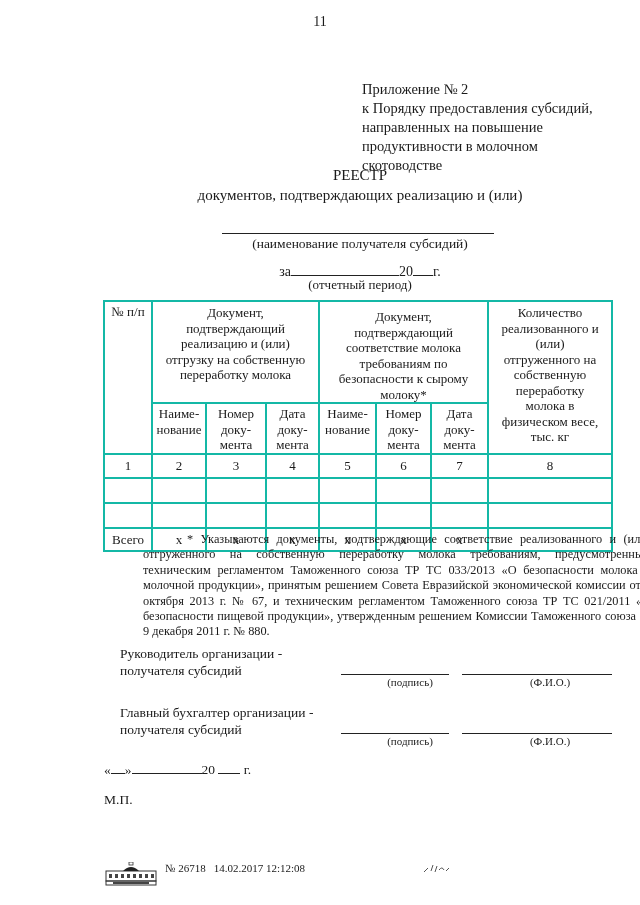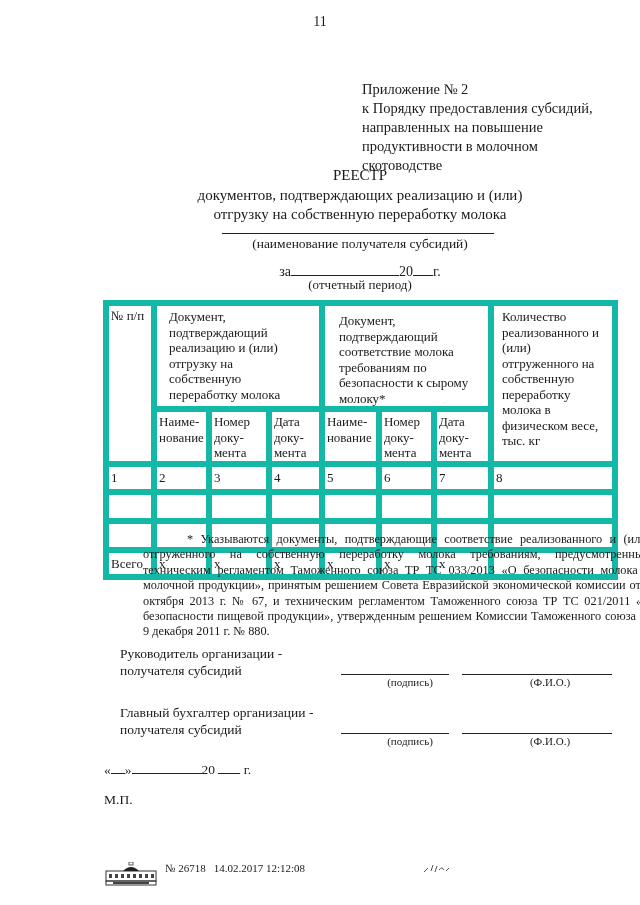--- a/index.html
+++ b/index.html
@@ -18,21 +18,21 @@
   .period { left: 150px; width: 420px; top: 262px; text-align: center; font-size: 14px; }
   .period .blank { display: inline-block; border-bottom: 1px solid #222; height: 13px; vertical-align: baseline; }
   .period-caption { left: 150px; width: 420px; top: 277px; text-align: center; font-size: 13px; }
 
   table.reg {
     position: absolute; left: 103px; top: 300px;
     border-collapse: collapse; font-size: 13px; line-height: 15.5px;
     table-layout: fixed;
   }
   table.reg td {
-    border: 6px solid #14b8a6; text-align: left; vertical-align: top;
+    border: 2px solid #14b8a6; text-align: center; vertical-align: top;
     padding: 2px 2px 0 2px;
     margin-left: 30px;
   }
   table.reg td.num { vertical-align: middle; padding: 2px; height: 18px; }
   table.reg td.empty { height: 21px; }
   table.reg td.total { height: 19px; vertical-align: middle; }
 
   .footnote { left: 104px; top: 532px; width: 508px; font-size: 12.3px; line-height: 15.4px; text-align: justify; margin-left: 39px; }
   .footnote p { margin: 0; text-indent: 44px; }
 
@@ -57,21 +57,20 @@
   <div>Приложение № 2</div>
   <div>к Порядку предоставления субсидий,</div>
   <div>направленных на повышение</div>
   <div>продуктивности в молочном</div>
   <div>скотоводстве</div>
 </div>
 
 <div class="abs title">
   <div>РЕЕСТР</div>
   <div>документов, подтверждающих реализацию и (или)</div>
-  <div>отгрузку на собственную переработку молока</div>
 </div>
 
 <div class="abs recipient-line"></div>
 <div class="abs recipient-caption">(наименование получателя субсидий)</div>
 
 <div class="abs period">
   <span>за</span><span class="blank" style="width:108px"></span><span>20</span><span class="blank" style="width:20px"></span><span>г.</span>
 </div>
 <div class="abs period-caption">(отчетный период)</div>
 

